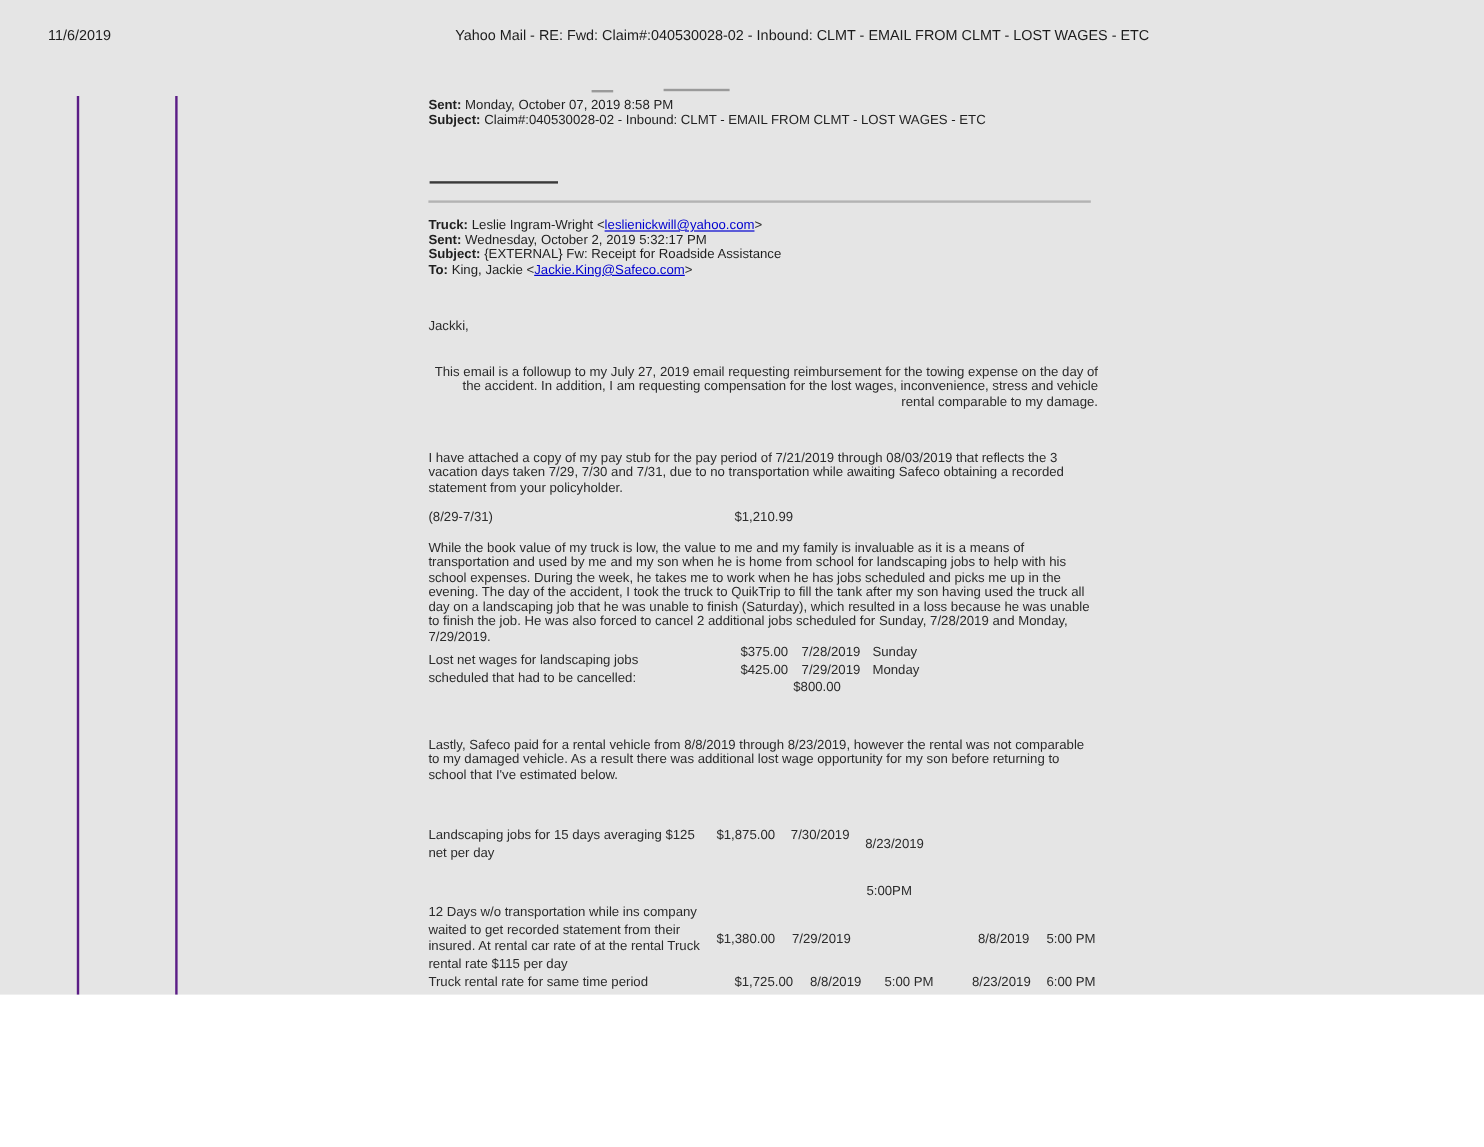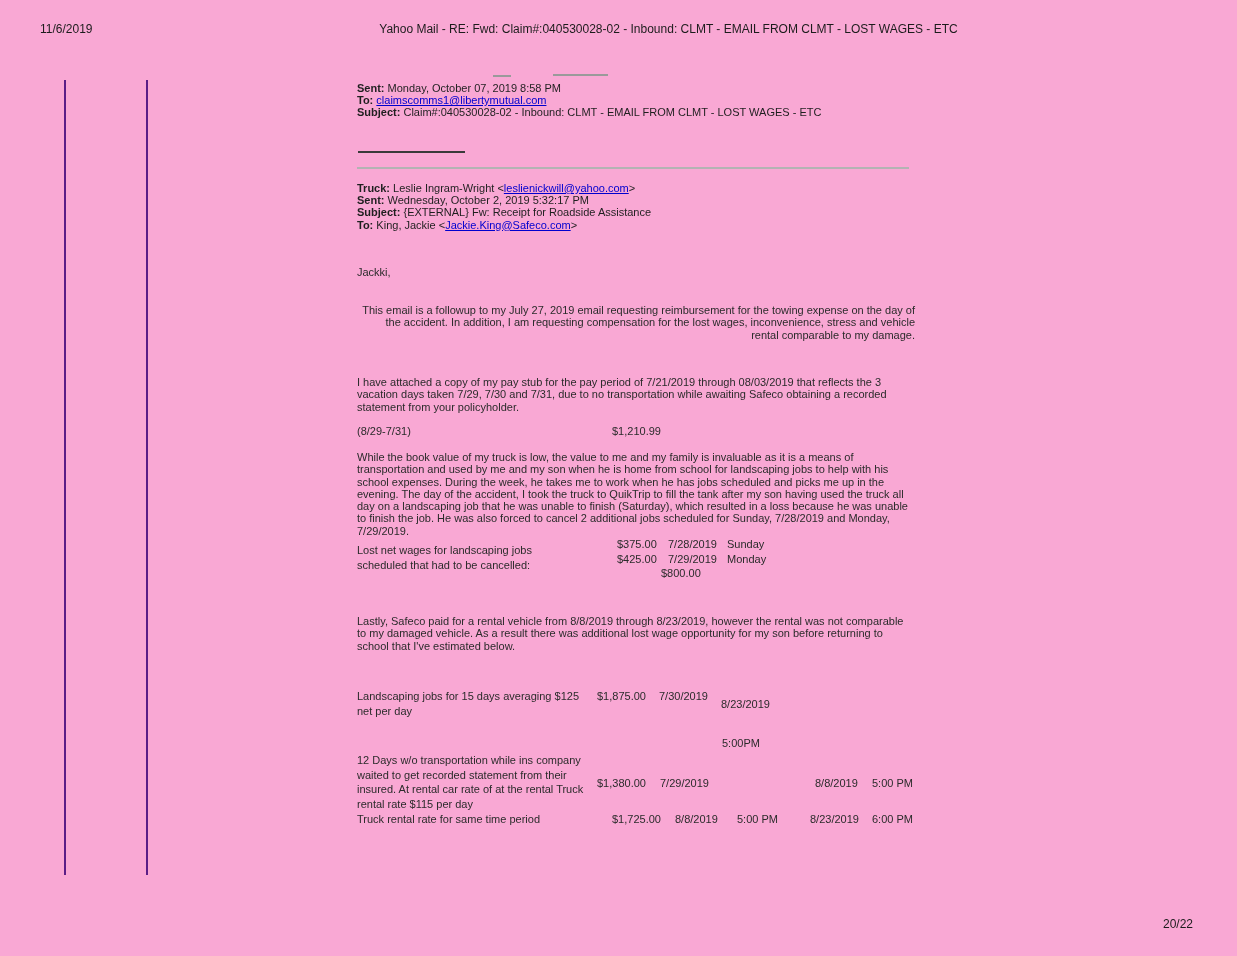--- a/index.html
+++ b/index.html
@@ -1,16 +1,16 @@
 <!DOCTYPE html>
 <html><head>
 <meta charset="utf-8">
 <style>
   html,body{margin:0;padding:0;background:#ffffff;}
-  #page{position:relative;width:1237px;height:956px;background:#f9a8d4;overflow:hidden;
+  #page{position:relative;width:1237px;height:829px;background:#e5e5e5;overflow:hidden;
         font-family:"Liberation Sans","DejaVu Sans",sans-serif;color:#262626;}
   .abs{position:absolute;}
   .hdr{font-size:12px;color:#1c1c1c;}
   .body-txt{font-size:11px;line-height:12.3px;color:#2b2b2b;}
   .mailhdr{font-size:11px;line-height:12.2px;color:#1f1f1f;}
   .mailhdr b{font-weight:bold;}
   .lnk{color:#0000cf;text-decoration:underline;cursor:pointer;}
   .vline{position:absolute;width:2px;background:#5b1d86;}
   .hrule{position:absolute;height:2px;background:#b3b3b3;}
   .strike{position:absolute;height:2px;background:#3a3a3a;}
@@ -29,21 +29,20 @@
   <div class="abs hdr" style="left:100px;right:0;top:22px;text-align:center;">Yahoo Mail - RE: Fwd: Claim#:040530028-02 - Inbound: CLMT - EMAIL FROM CLMT - LOST WAGES - ETC</div>
 
   <div class="vline" style="left:64px;top:80px;height:795px;"></div>
   <div class="vline" style="left:146px;top:80px;height:795px;"></div>
 
   <div class="frag" style="left:493px;top:75px;width:18px;"></div>
   <div class="frag" style="left:553px;top:74px;width:55px;"></div>
 
   <div class="abs mailhdr" style="left:357px;top:82px;width:560px;">
     <div><b>Sent:</b> <span>Monday, October 07, 2019 8:58 PM</span></div>
-    <div><b>To:</b> <span class="lnk">claimscomms1@libertymutual.com</span></div>
     <div><b>Subject:</b> <span>Claim#:040530028-02 - Inbound: CLMT - EMAIL FROM CLMT - LOST WAGES - ETC</span></div>
   </div>
 
   <div class="strike" style="left:358px;top:151px;width:107px;"></div>
 
   <div class="hrule" style="left:357px;top:167px;width:552px;"></div>
 
   <div class="abs mailhdr" style="left:357px;top:182px;width:560px;">
     <div><b>Truck:</b> <span>Leslie Ingram-Wright &lt;</span><span class="lnk">leslienickwill@yahoo.com</span><span>&gt;</span></div>
     <div><b>Sent:</b> <span>Wednesday, October 2, 2019 5:32:17 PM</span></div>

